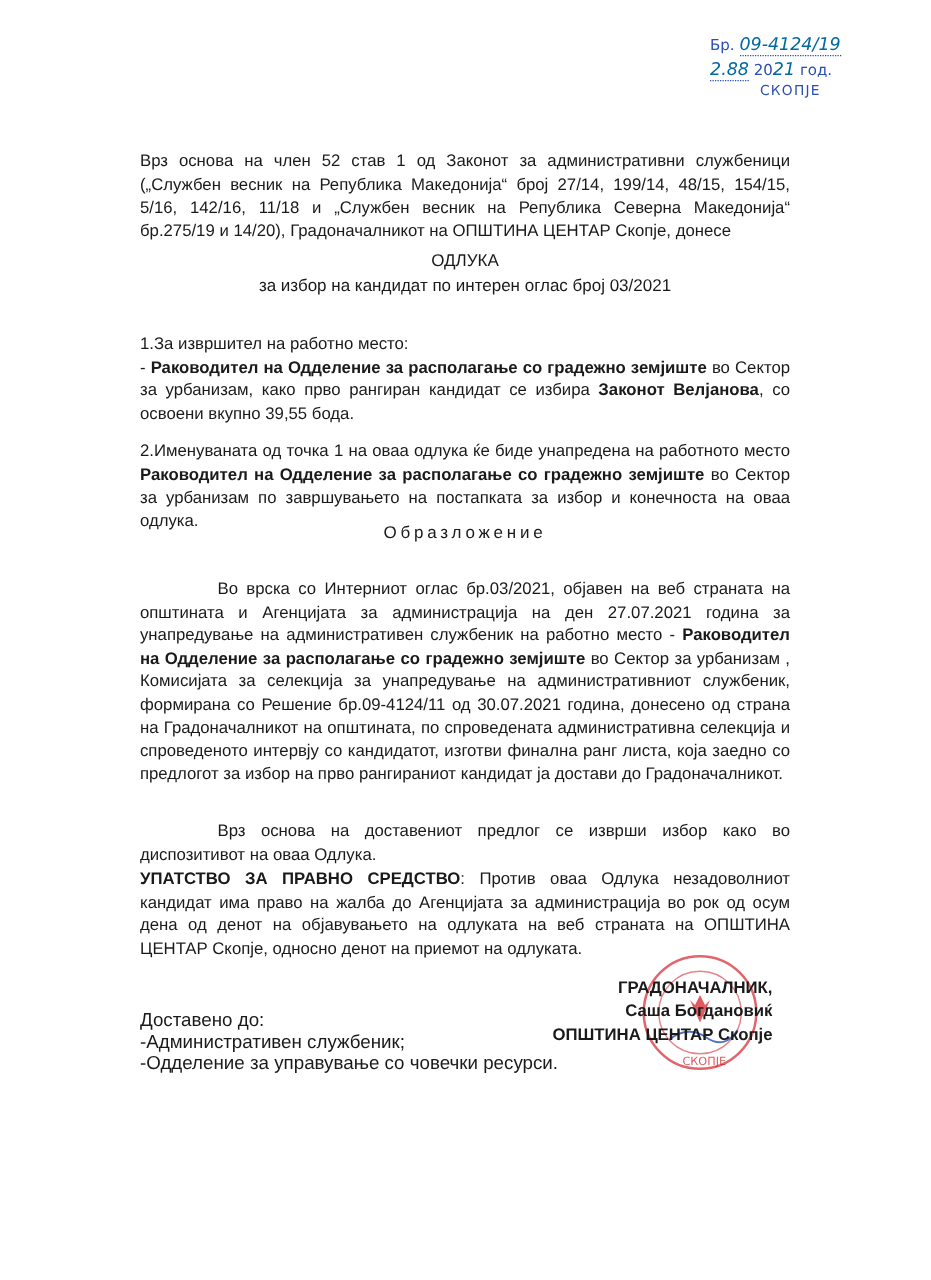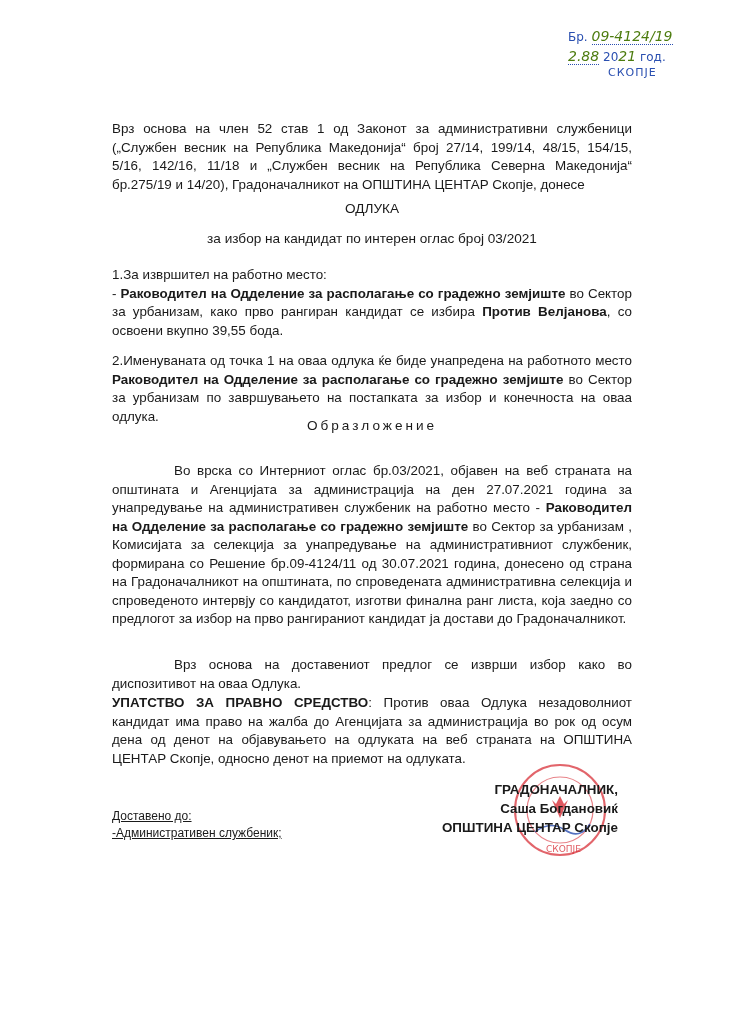--- a/index.html
+++ b/index.html
@@ -3,33 +3,33 @@
 <meta charset="utf-8">
 <style>
   html, body { margin: 0; padding: 0; background: #ffffff; }
   body { width: 745px; height: 1024px; position: relative; overflow: hidden;
          font-family: "Liberation Sans", sans-serif; color: #1a1a1a; }
   .page { position: absolute; left: 0; top: 0; width: 745px; height: 1024px; }
   .stamp-reg { position: absolute; left: 560px; top: 6px; width: 160px; height: 82px;
                color: #2a4fb0; font-family: "DejaVu Sans", sans-serif; }
   .stamp-reg .s-title { position: absolute; left: 14px; top: 4px; font-size: 14px; letter-spacing: 1px; }
   .stamp-reg .s-row { position: absolute; font-size: 12px; }
-  .stamp-reg .hand { font-family: "DejaVu Sans", sans-serif; font-style: italic; color: #4d7c0f; font-size: 14px; }
+  .stamp-reg .hand { font-family: "DejaVu Sans", sans-serif; font-style: italic; color: #0369a1; font-size: 14px; }
   .stamp-reg .r1 { left: 8px; top: 22px; }
   .stamp-reg .r2 { left: 8px; top: 42px; }
   .stamp-reg .r3 { left: 48px; top: 60px; font-size: 11px; letter-spacing: 1px; }
   .stamp-reg .line { display: inline-block; border-bottom: 1px dotted #2a4fb0; }
 
   .txt { position: absolute; left: 112px; width: 520px; font-size: 13.4px; line-height: 18.5px; text-align: justify; }
   b { font-weight: bold; }
   .title { position: absolute; left: 112px; width: 520px; text-align: center; font-weight: normal; font-size: 13.6px; }
   .spaced { letter-spacing: 3px; }
 
   .sig { position: absolute; left: 430px; width: 188px; text-align: right; font-weight: bold; font-size: 13.4px; line-height: 19px; }
-  .delivered { position: absolute; left: 112px; font-size: 12px; line-height: 17px; text-decoration: underline; }
+  .delivered { position: absolute; left: 112px; font-size: 15px; line-height: 17px; }
 
   .seal { position: absolute; left: 510px; top: 760px; width: 100px; height: 100px; }
 </style>
 </head>
 <body>
 
 <div class="page">
 
   <div class="stamp-reg">
     <div class="s-row r1">
@@ -40,25 +40,25 @@
       <span class="line hand">2.88</span>
       <span>20</span><span class="hand">21</span>
       <span>год.</span>
     </div>
     <div class="s-row r3">СКОПЈЕ</div>
   </div>
 
   <div class="txt" style="top:120px;">Врз основа на член 52 став 1 од Законот за административни службеници („Службен весник на Република Македонија“ број 27/14, 199/14, 48/15, 154/15, 5/16, 142/16, 11/18 и „Службен весник на Република Северна Македонија“ бр.275/19 и 14/20), Градоначалникот на ОПШТИНА ЦЕНТАР Скопје, донесе</div>
 
   <div class="title" style="top:201px;">ОДЛУКА</div>
-  <div class="title" style="top:231px;text-align:center;">за избор на кандидат по интерен оглас број 03/2021</div>
+  <div class="title" style="top:221px;text-align:center;">за избор на кандидат по интерен оглас број 03/2021</div>
 
   <div class="txt" style="top:266px;">
     <div>1.За извршител на работно место:</div>
-    <div><span>- </span><b>Раководител на Одделение за располагање со градежно земјиште</b><span> во Сектор за урбанизам, како прво рангиран кандидат се избира </span><b>Против Велјанова</b><span>, со освоени вкупно 39,55 бода.</span></div>
+    <div><span>- </span><b>Раководител на Одделение за располагање со градежно земјиште</b><span> во Сектор за урбанизам, како прво рангиран кандидат се избира </span><b>Законот Велјанова</b><span>, со освоени вкупно 39,55 бода.</span></div>
   </div>
 
   <div class="txt" style="top:352px;"><span>2.Именуваната од точка 1 на оваа одлука ќе биде унапредена на работното место </span><b>Раководител на  Одделение за располагање со градежно земјиште</b><span> во Сектор за урбанизам  по завршувањето на постапката за избор и конечноста на оваа одлука.</span></div>
 
   <div class="title spaced" style="top:418px;">Образложение</div>
 
   <div class="txt" style="top:462px; text-indent:62px;"><span>Во врска со Интерниот оглас бр.03/2021, објавен на веб страната на општината и Агенцијата за администрација на ден 27.07.2021 година за унапредување на административен службеник на работно место - </span><b>Раководител на Одделение за располагање со градежно земјиште</b><span> во Сектор за урбанизам , Комисијата за селекција за унапредување на административниот службеник, формирана со Решение бр.09-4124/11 од 30.07.2021 година, донесено од страна на Градоначалникот на општината, по спроведената административна селекција и спроведеното интервју со кандидатот, изготви финална ранг листа, која заедно со предлогот за избор на прво рангираниот кандидат ја достави до Градоначалникот.</span></div>
 
   <div class="txt" style="top:656px; text-indent:62px;">Врз основа на доставениот предлог  се изврши избор како во диспозитивот на оваа Одлука.</div>
 
@@ -74,15 +74,16 @@
 
   <div class="sig" style="top:780px;">
     <div>ГРАДОНАЧАЛНИК,</div>
     <div>Саша Богдановиќ</div>
     <div>ОПШТИНА ЦЕНТАР Скопје</div>
   </div>
 
   <div class="delivered" style="top:808px;">
     <div>Доставено до:</div>
     <div>-Административен службеник;</div>
+    <div>-Одделение за управување со човечки ресурси.</div>
   </div>
 
 </div>
 
 </body></html>

